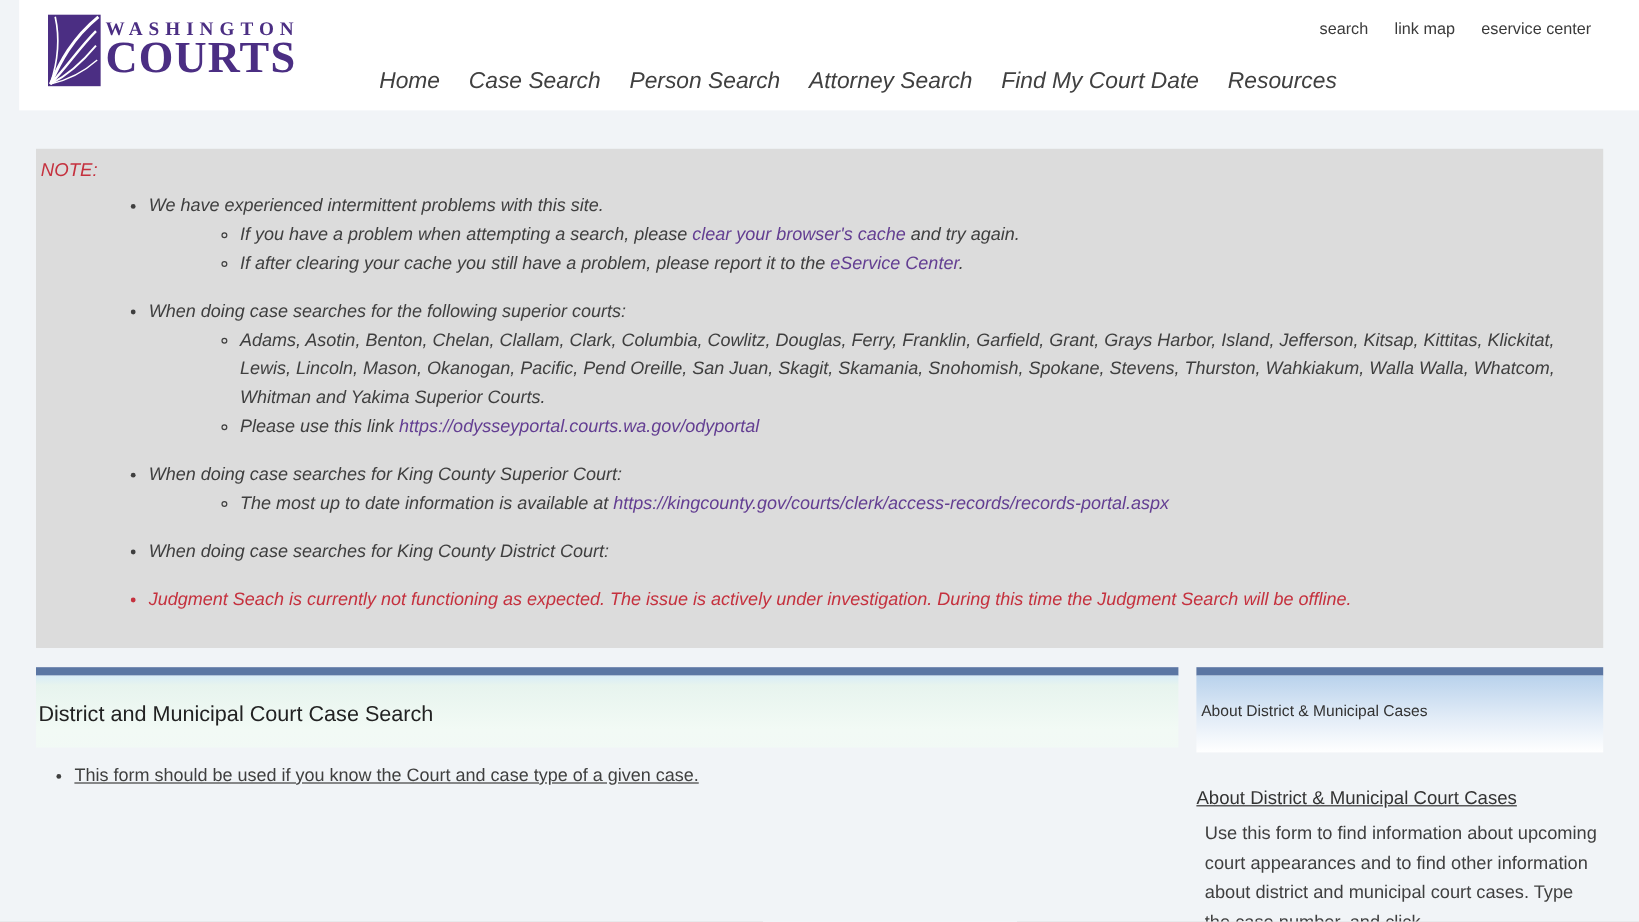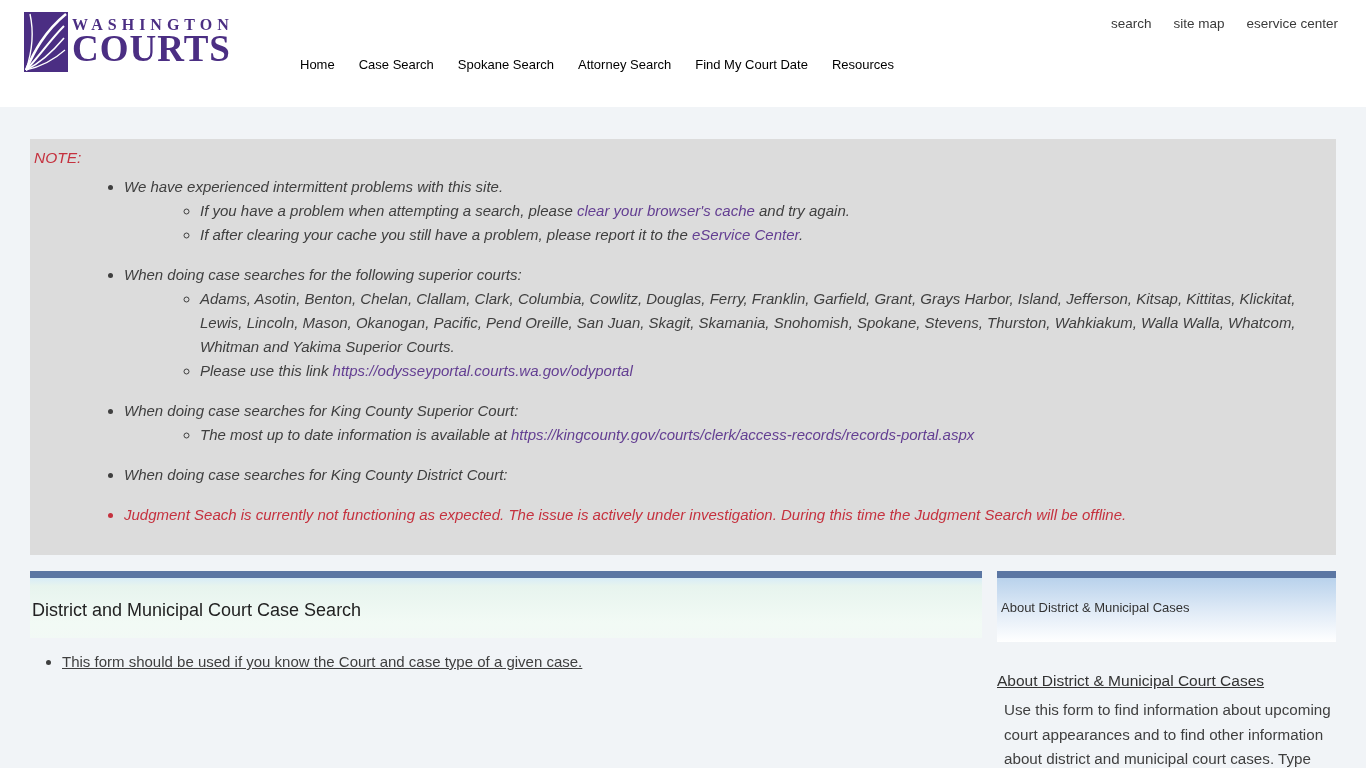--- a/index.html
+++ b/index.html
@@ -6,30 +6,30 @@
   html,body { width:1366px; height:768px; overflow:hidden; }
   body {
     font-family:"Liberation Sans", sans-serif;
     background:#f1f4f7;
     color:#3f3f3f;
     font-size:15px;
   }
   a { text-decoration:none; cursor:pointer; }
 
   
-  .topbar { position:relative; height:107px; background:#ffffff; }
+  .topbar { position:relative; height:92px; background:#ffffff;margin-left:16px; }
   .logo { position:absolute; left:24px; top:12px; display:flex; align-items:flex-start; cursor:pointer; }
   .logo-mark { width:44px; height:60px; margin-right:4px; }
   .logo-text { display:flex; flex-direction:column; color:#4b2e83; font-family:"Liberation Serif", serif; }
   .logo-line1 { font-size:16px; letter-spacing:5px; font-weight:bold; margin-top:4px; }
   .logo-line2 { font-size:37px; font-weight:bold; letter-spacing:1px; line-height:30px; }
-  .utility { position:absolute; top:16px; right:28px; display:flex; gap:22px; }
+  .utility { position:absolute; top:16px; right:40px; display:flex; gap:22px; }
   .utility a { color:#3a3a3a; font-size:13.5px; }
   .mainnav { position:absolute; left:300px; top:57px; display:flex; gap:24px; }
-  .mainnav a { color:#000000; font-size:13px; }
+  .mainnav a { color:#404040; font-size:19px;font-style:italic; }
 
   
   .notebox {
     margin:32px 30px 0 30px;
     background:#dcdcdc;
     padding:10px 16px 28px 4px;
     font-style:italic;
   }
   .note-label { color:#c5313e; font-size:15.5px; margin-bottom:4px; }
   .notebox ul { list-style-type:disc; padding-left:46px; }
@@ -82,28 +82,28 @@
       </svg>
     </span>
     <span class="logo-text">
       <span class="logo-line1">WASHINGTON</span>
       <span class="logo-line2">COURTS</span>
     </span>
   </div>
 
   <div class="utility">
     <a>search</a>
-    <a>site map</a>
+    <a>link map</a>
     <a>eservice center</a>
   </div>
 
   <nav class="mainnav">
     <a>Home</a>
     <a>Case Search</a>
-    <a>Spokane Search</a>
+    <a>Person Search</a>
     <a>Attorney Search</a>
     <a>Find My Court Date</a>
     <a>Resources</a>
   </nav>
 </div>
 
 <div class="notebox">
   <div class="note-label">NOTE:</div>
   <ul>
     <li>

